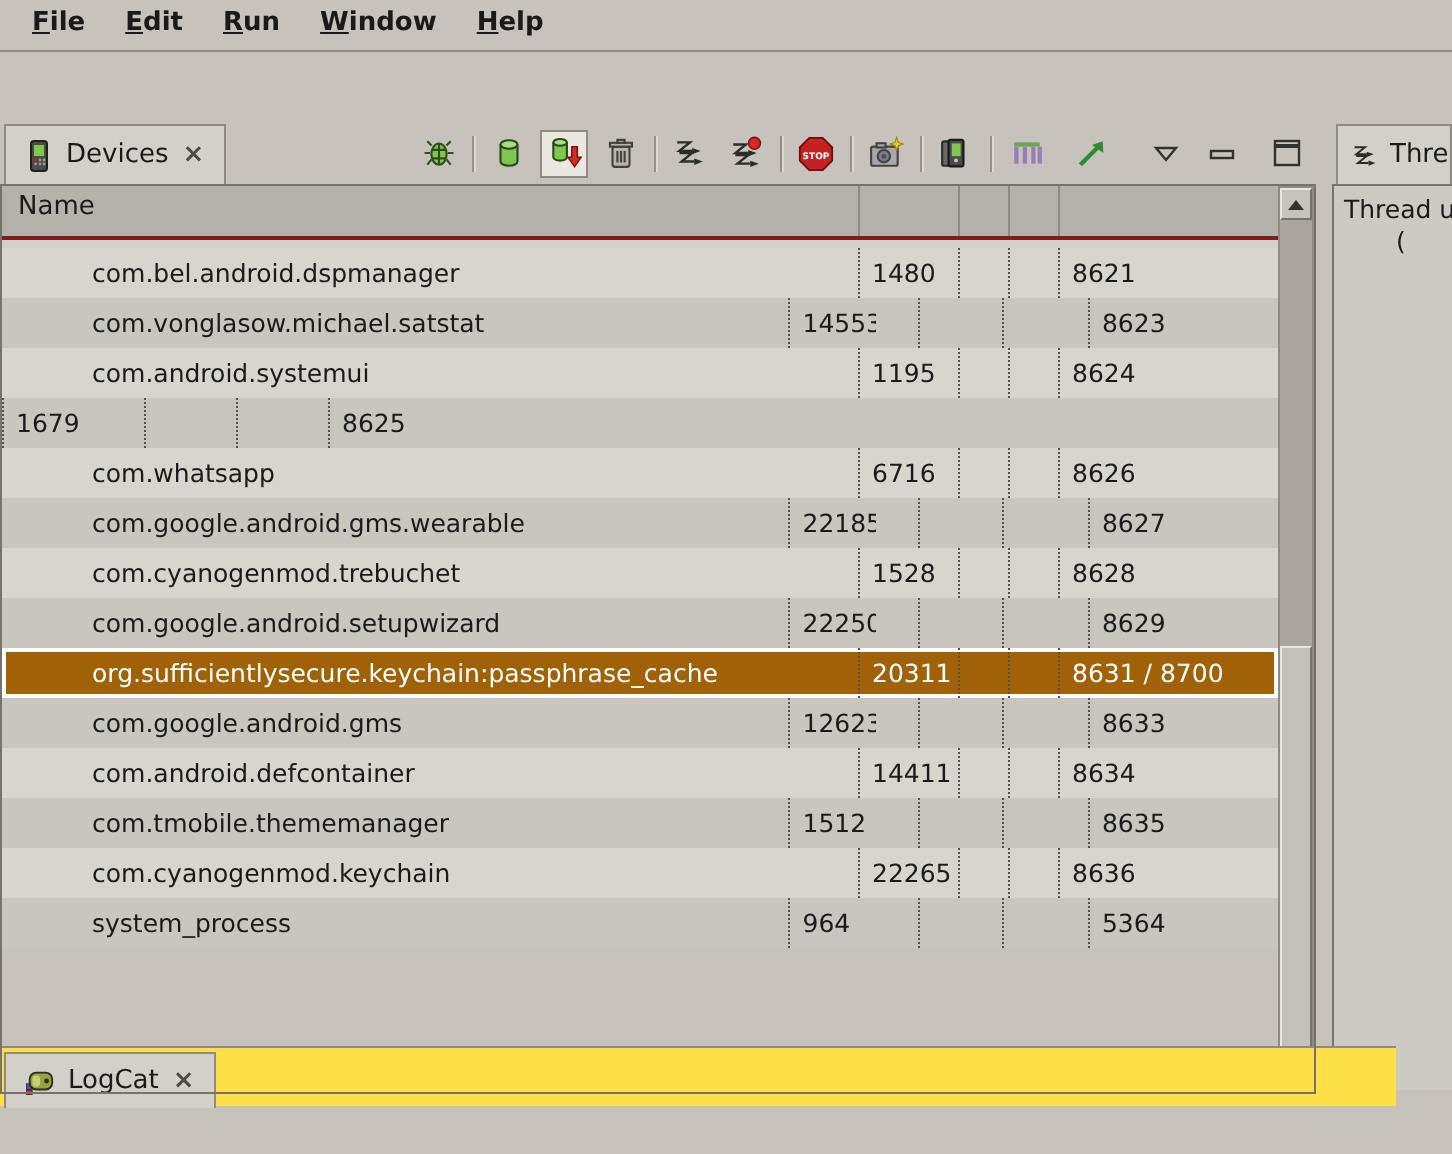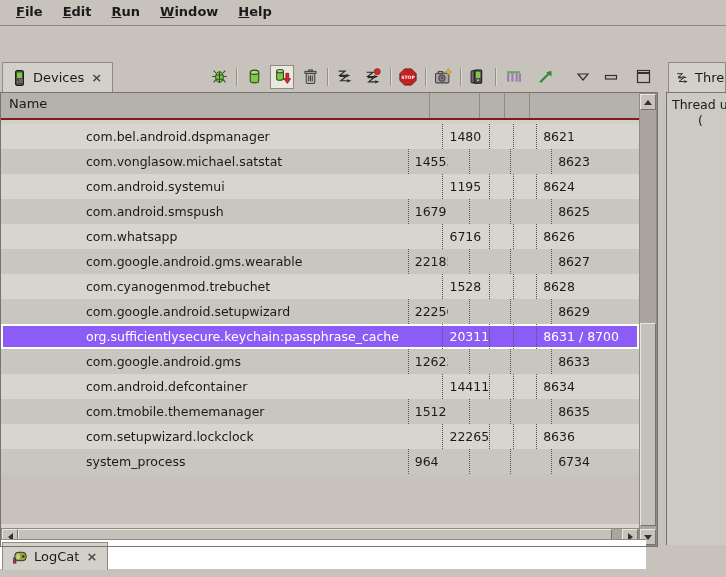--- a/index.html
+++ b/index.html
@@ -33,23 +33,23 @@
   
   .thead{position:absolute;left:1px;top:92px;width:638px;height:26px;background:#b5b2ac;
     border-bottom:2px solid #7f1d1d;box-sizing:content-box;}
   .thead .hname{position:absolute;left:8px;top:4px;}
   .hsep{position:absolute;top:0;width:1px;height:26px;background:#8f8b84;}
   .thead-gap{position:absolute;left:1px;top:120px;width:638px;height:4px;background:#d3d0c9;}
   .tbody{position:absolute;left:1px;top:124px;width:638px;height:400px;}
   .trow{height:25px;display:flex;align-items:stretch;font-size:12.5px;cursor:default;}
   .trow.light{background:#d8d5cf;}
   .trow.dark{background:#c9c6c0;gap:21px;}
-  .trow.selected{background:#8b5cf6;color:#ffffff;box-shadow:inset 0 0 0 2px #ffffff;}
+  .trow.selected{background:#a16207;color:#ffffff;box-shadow:inset 0 0 0 2px #ffffff;}
   .cell{display:flex;align-items:center;box-sizing:border-box;white-space:nowrap;overflow:hidden;}
-  .c-name{width:428px;padding-left:45px;margin-left:40px;}
+  .c-name{width:428px;padding-left:45px;}
   .c-pid{width:50px;padding-left:6px;border-left:1px dotted #55524c;}
   .c-a{width:25px;border-left:1px dotted #55524c;}
   .c-b{width:25px;border-left:1px dotted #55524c;}
   .c-port{width:110px;padding-left:6px;border-left:1px dotted #55524c;}
   .tbody-filler{position:absolute;left:1px;top:524px;width:638px;height:4px;background:#d8d5cf;}
   
   .vscroll{position:absolute;left:639px;top:93px;width:18px;height:453px;
     background:#aaa69f;border:1px solid #8f8b84;box-sizing:border-box;}
   .sbtn{position:absolute;background:#c7c3bc;border:1px solid;
     border-color:#eae7e0 #76736d #76736d #eae7e0;box-sizing:border-box;
@@ -73,22 +73,22 @@
   .sash{position:absolute;left:658px;top:60px;width:8px;height:487px;background:#c7c3bc;}
   .right-tab{position:absolute;left:668px;top:62px;width:58px;height:30px;background:#d3d0c9;
     border:1px solid #8f8b84;border-bottom:none;box-sizing:border-box;
     display:flex;align-items:center;gap:5px;padding:0 6px;overflow:hidden;}
   .right-content{position:absolute;left:666px;top:92px;width:60px;height:453px;
     background:#cdcac3;border-left:1px solid #76736d;border-top:1px solid #76736d;
     box-sizing:border-box;overflow:hidden;font-size:12.5px;}
   .tmsg1{margin:4px 0 0 5px;white-space:nowrap;}
   .tmsg2{margin:1px 0 0 31px;white-space:nowrap;}
   
-  .bottom-strip{position:absolute;left:0;top:539px;width:646px;height:30px;
-    background:#ffffff;border-top:1px solid #8f8b84;box-sizing:border-box;}
+  .bottom-strip{position:absolute;left:0;top:523px;width:698px;height:30px;
+    background:#fde047;border-top:1px solid #8f8b84;box-sizing:border-box;}
   .logcat-tab{position:absolute;left:2px;top:2px;height:28px;background:#d3d0c9;
     border:1px solid #8f8b84;border-bottom:none;box-sizing:border-box;
     display:flex;align-items:center;gap:6px;padding:0 9px;}
   svg{display:block;}
 </style>
 </head>
 <body>
 
 <div class="menubar">
   <span class="menu-item mnemonic"><span style="text-decoration:underline">F</span>ile</span>
@@ -252,21 +252,20 @@
     <div class="cell c-port">8623</div>
   </div>
     <div class="trow light">
     <div class="cell c-name">com.android.systemui</div>
     <div class="cell c-pid">1195</div>
     <div class="cell c-a"></div>
     <div class="cell c-b"></div>
     <div class="cell c-port">8624</div>
   </div>
     <div class="trow dark">
-    <div class="cell c-name">com.android.smspush</div>
     <div class="cell c-pid">1679</div>
     <div class="cell c-a"></div>
     <div class="cell c-b"></div>
     <div class="cell c-port">8625</div>
   </div>
     <div class="trow light">
     <div class="cell c-name">com.whatsapp</div>
     <div class="cell c-pid">6716</div>
     <div class="cell c-a"></div>
     <div class="cell c-b"></div>
@@ -315,32 +314,32 @@
     <div class="cell c-port">8634</div>
   </div>
     <div class="trow dark">
     <div class="cell c-name">com.tmobile.thememanager</div>
     <div class="cell c-pid">1512</div>
     <div class="cell c-a"></div>
     <div class="cell c-b"></div>
     <div class="cell c-port">8635</div>
   </div>
     <div class="trow light">
-    <div class="cell c-name">com.setupwizard.lockclock</div>
+    <div class="cell c-name">com.cyanogenmod.keychain</div>
     <div class="cell c-pid">22265</div>
     <div class="cell c-a"></div>
     <div class="cell c-b"></div>
     <div class="cell c-port">8636</div>
   </div>
     <div class="trow dark">
     <div class="cell c-name">system_process</div>
     <div class="cell c-pid">964</div>
     <div class="cell c-a"></div>
     <div class="cell c-b"></div>
-    <div class="cell c-port">6734</div>
+    <div class="cell c-port">5364</div>
   </div>
   </div>
 <div class="tbody-filler"></div>
 
 <div class="vscroll">
   <div class="sbtn up">
       <span class="arr n"></span>
     </div>
   <div class="vthumb"></div>
   <div class="sbtn down">

